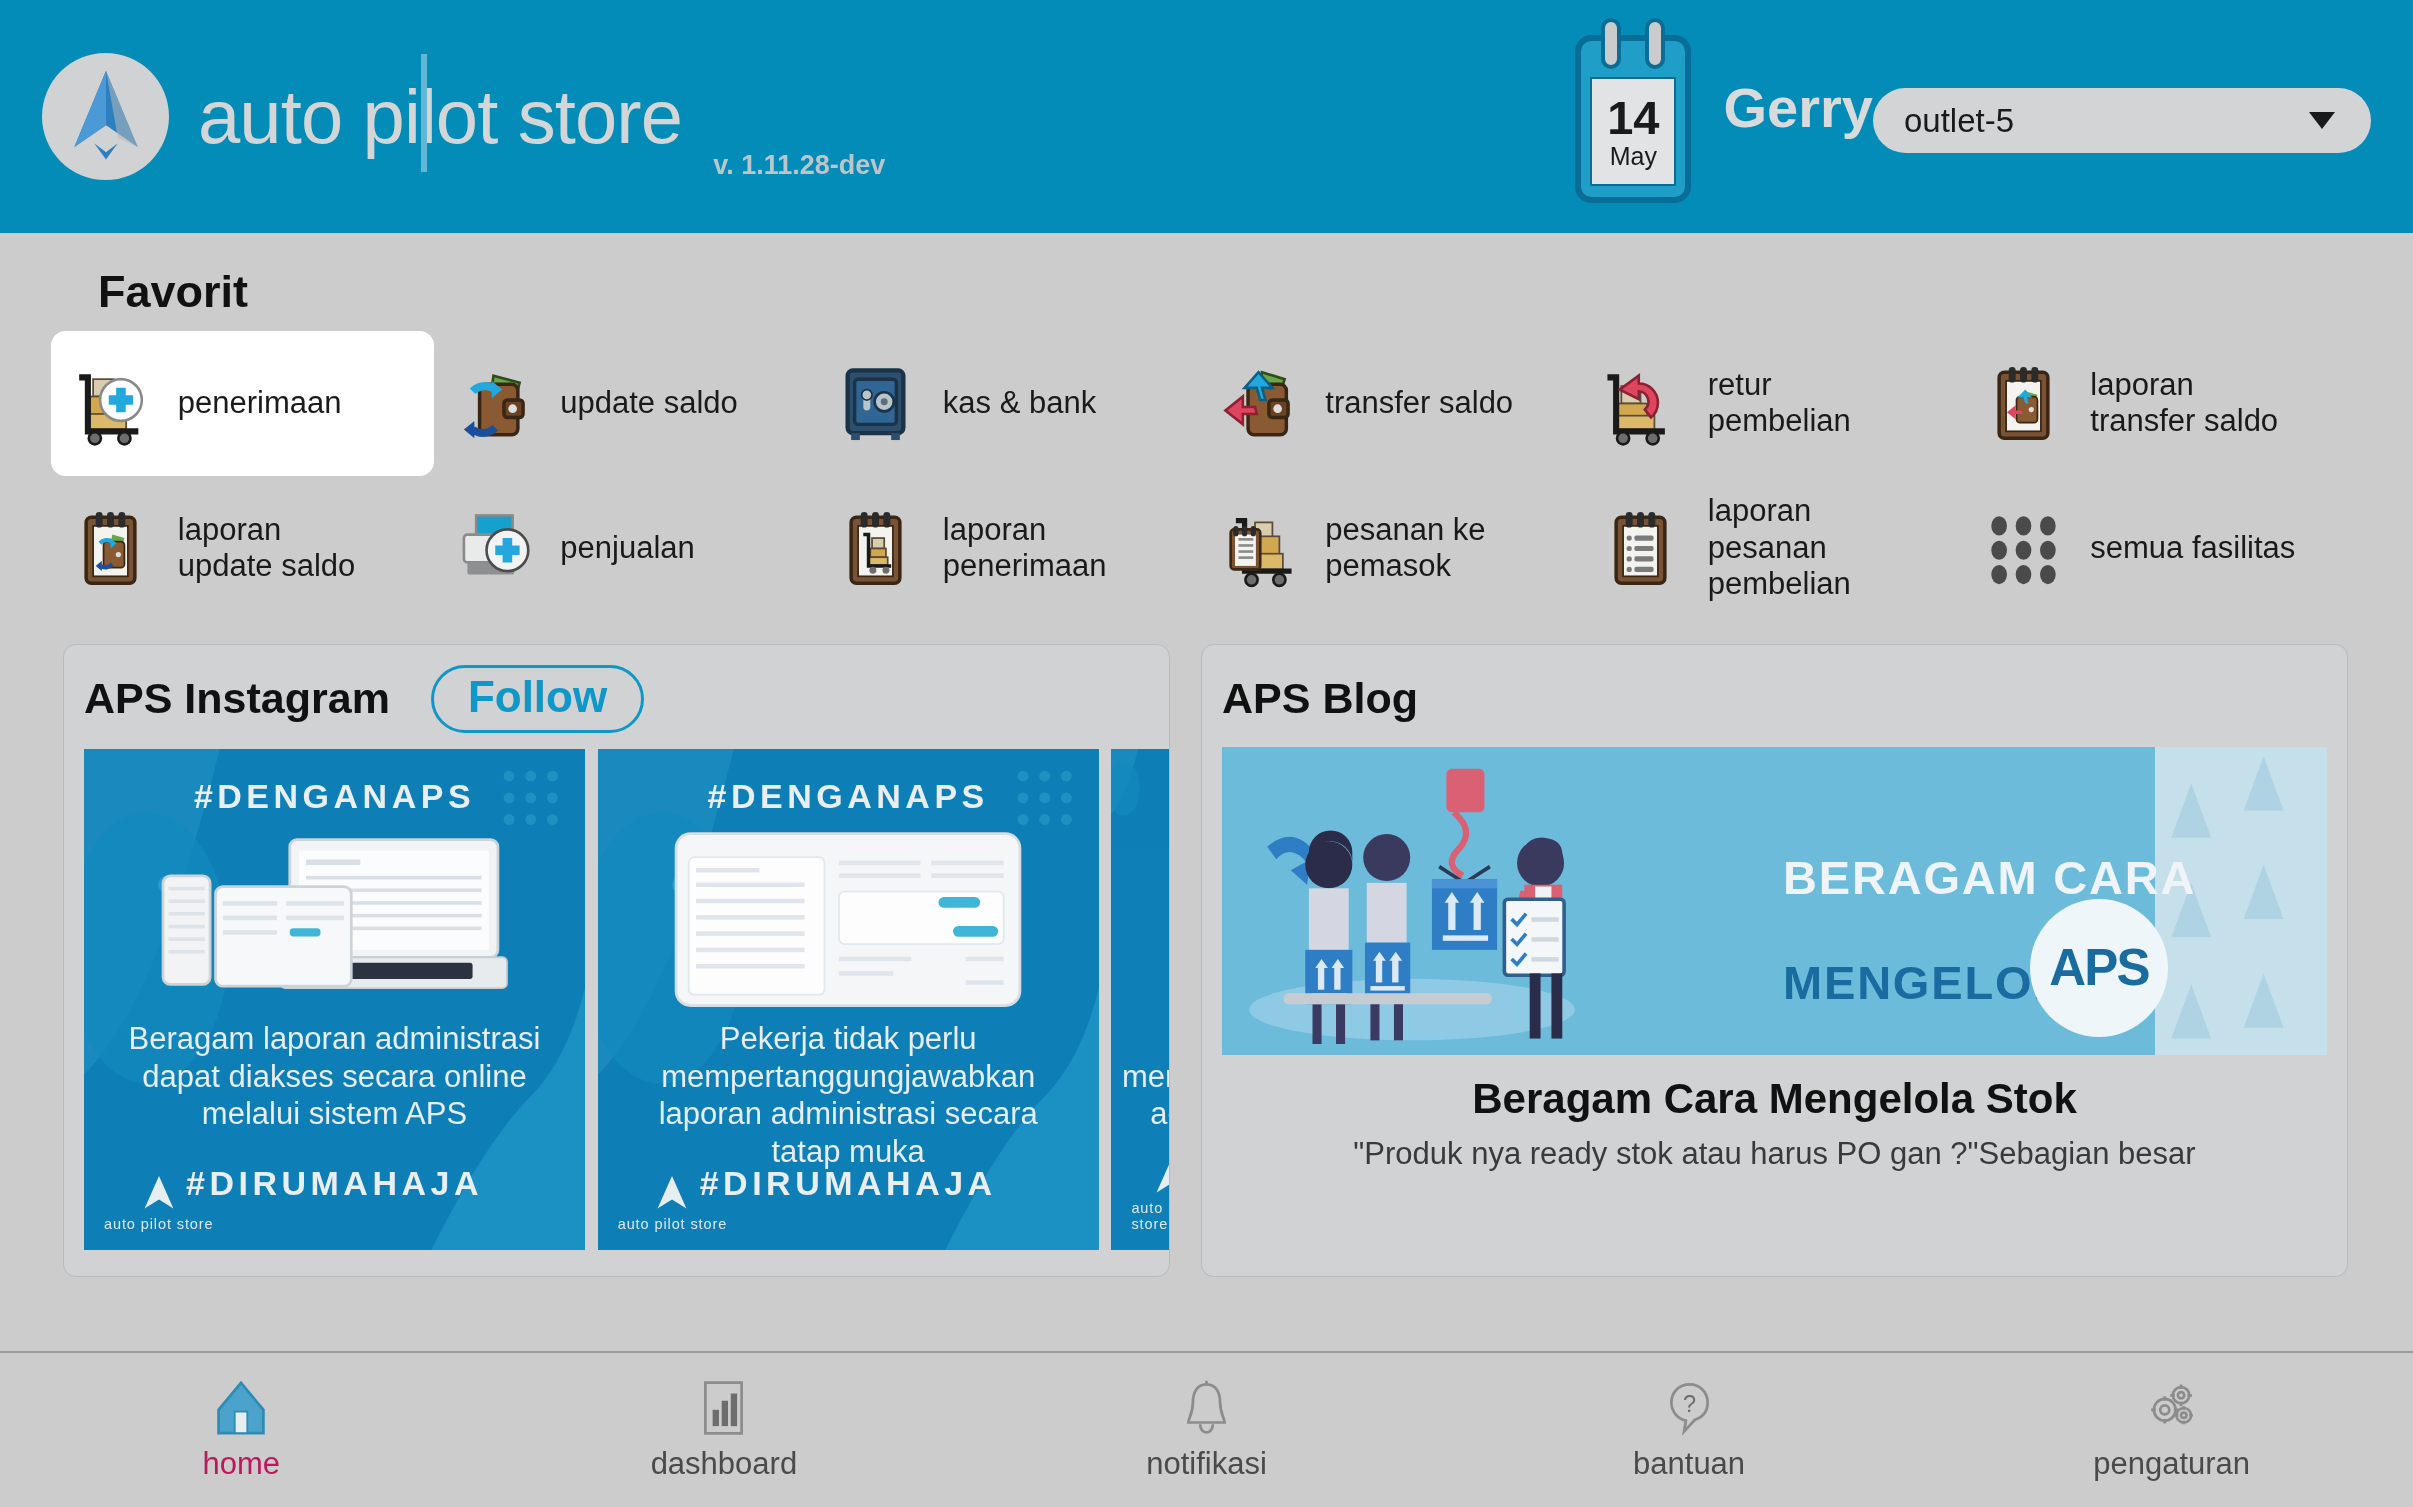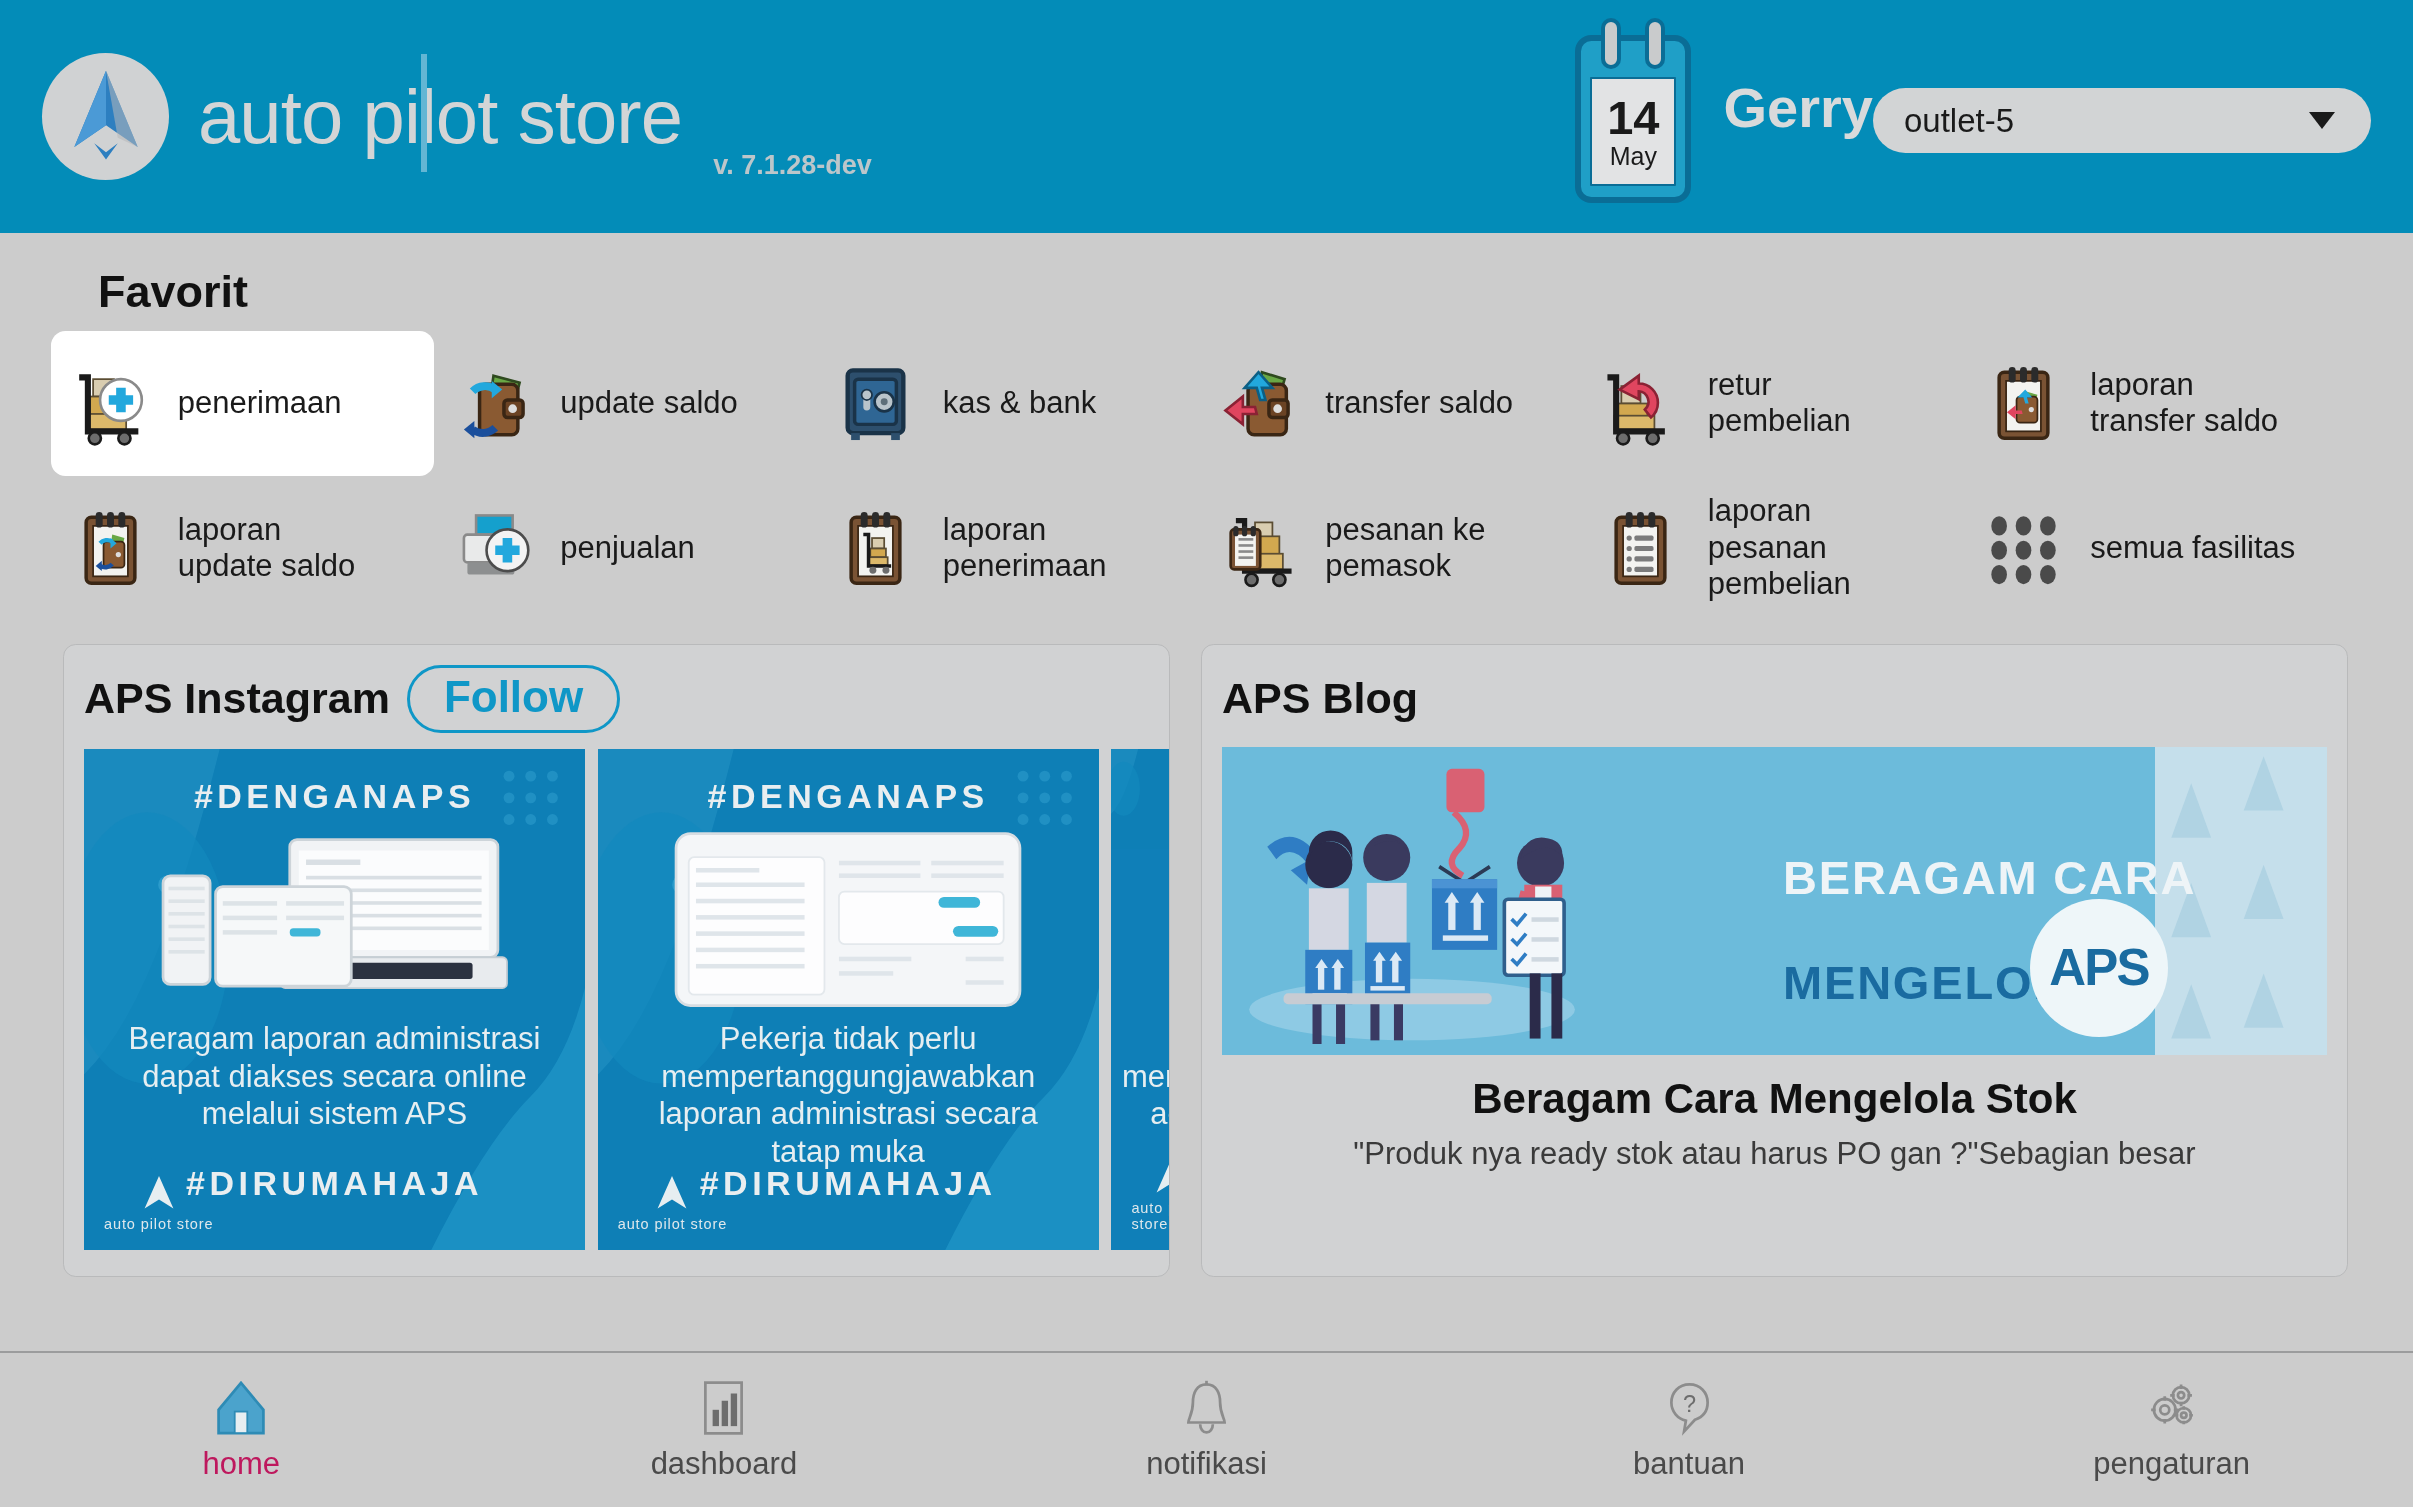--- a/index.html
+++ b/index.html
@@ -155,21 +155,21 @@
   .card {
     background: #d1d2d3;
     border: 1.8px solid #b9babb;
     border-radius: 12.7px;
     padding: 18px 20px 0 20px;
     overflow: hidden;
   }
   .card-ig { width: 1109px; height: 633px; }
   .card-blog { width: 1149px; height: 633px; }
   .card-head {
-    display: flex; align-items: center; gap: 17px;
+    display: flex; align-items: center; gap: 41px;
     height: 71px;
   }
   .card-title { font-size: 43px; font-weight: bold; color: #111; }
   .follow-btn {
     border: 3.6px solid #0f97c7;
     border-radius: 36px;
     color: #0f97c7;
     font-size: 44px; font-weight: bold;
     padding: 7.2px 34px 11px 34px;
     line-height: 1;
@@ -285,21 +285,21 @@
       <path d="M30 82 L43 100 L56 82 L43 92 Z" fill="#2d7fc0"></path>
       <path d="M43 2 L78 86 L56 76 Z" fill="#b6b8b9" opacity="0.55"></path>
     </svg>
   </div>
 
   <div class="brand-text">
     <span>auto pilot store</span>
     <span class="brand-bar"></span>
   </div>
 
-  <div class="version">v. 7.1.28-dev</div>
+  <div class="version">v. 1.11.28-dev</div>
 
   <div class="header-right">
     <div class="cal">
       <span class="ring l"></span>
       <span class="ring r"></span>
       <div class="sheet">
         <div class="daynum">14</div>
         <div class="monthname">May</div>
       </div>
     </div>

